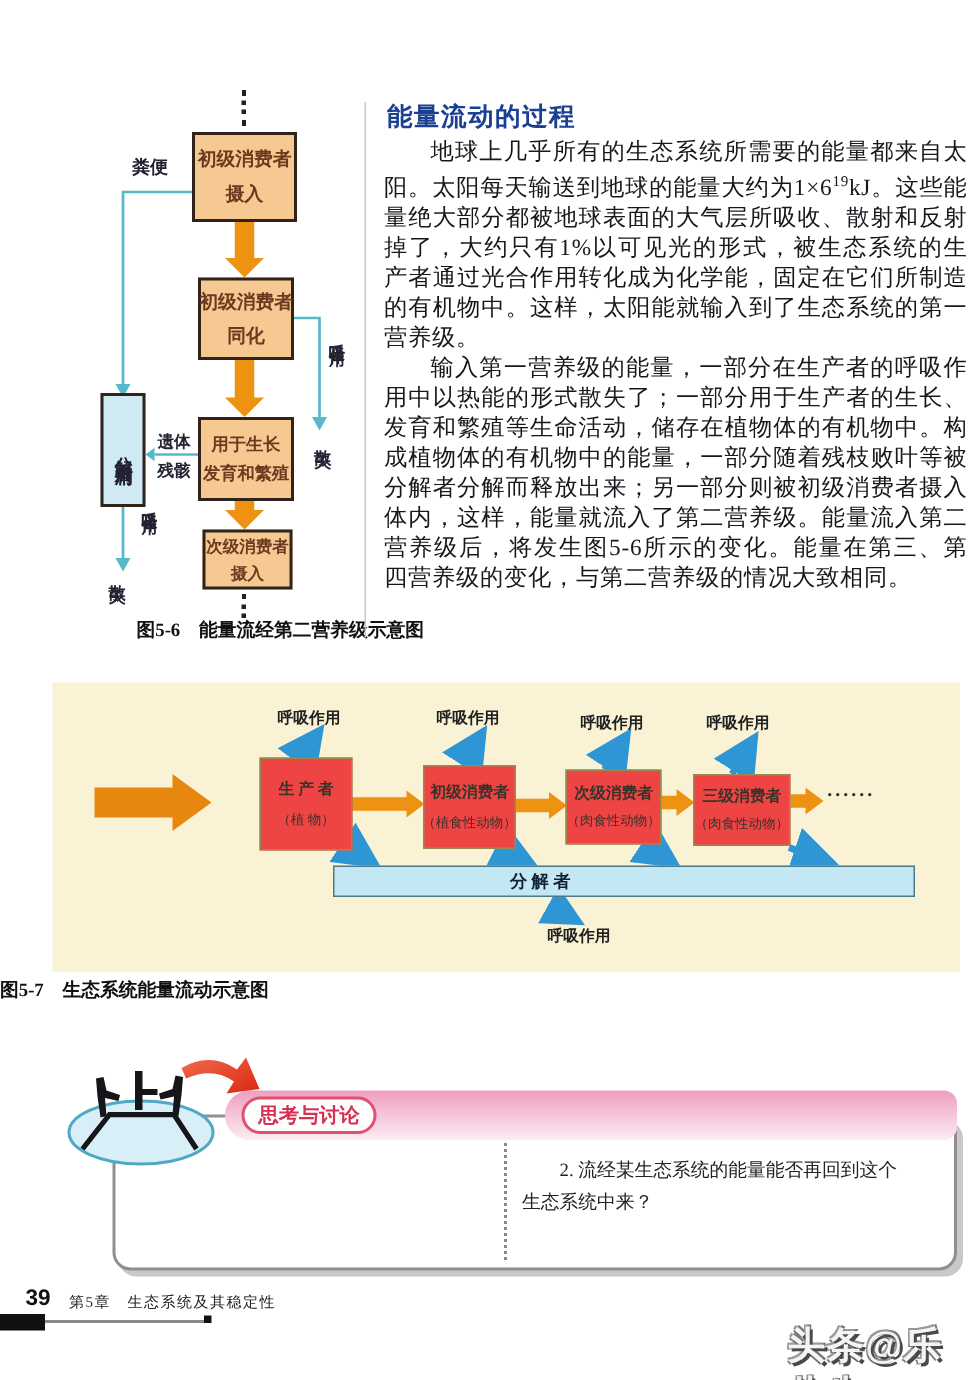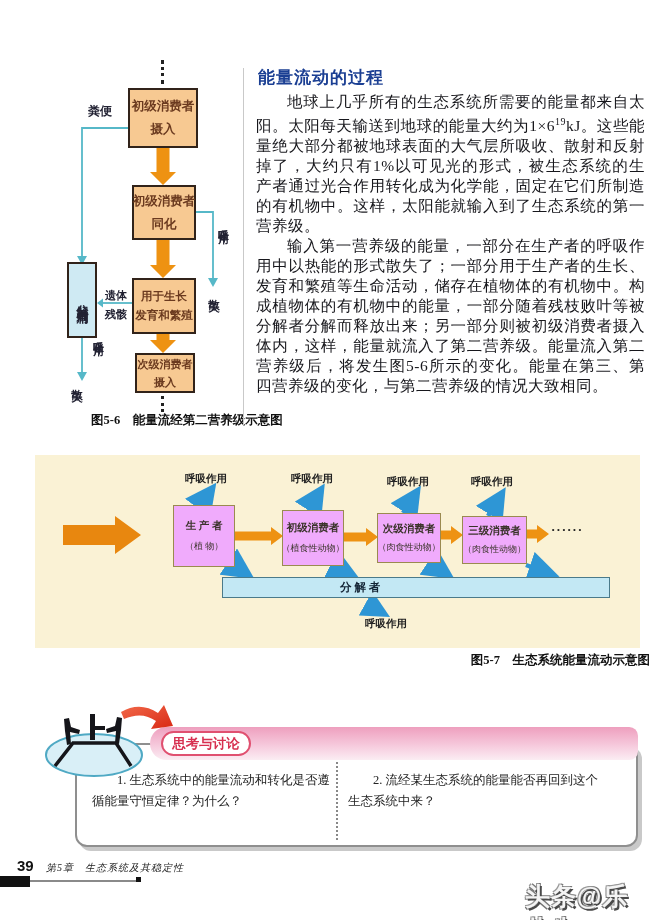--- a/index.html
+++ b/index.html
@@ -28,48 +28,48 @@
   .dbox { position:absolute; background:#CFEAF3; border:2px solid #31231a;
           display:flex; align-items:center; justify-content:center;
           font-weight:bold; color:#223; }
   .vt { writing-mode:vertical-rl; text-orientation:upright; letter-spacing:2px; }
   .flabel { position:absolute; color:#223; font-weight:bold; }
   .cap { position:absolute; font-weight:bold; font-size:12.5px; color:#111; white-space:nowrap;padding-left:36px; }
   .divider-v { left:243px; top:68px; width:1px; height:357px; background:#c9c9c9; }
 
   
   .fig57 { left:35px; top:455px; width:605px; height:193px; background:#FAF2D5; }
-  .ybox { position:absolute; background:#f0abfc; border:1px solid #9a8a50;
+  .ybox { position:absolute; background:#ef4444; border:1px solid #9a8a50;
           display:flex; flex-direction:column; align-items:center; justify-content:center;
           gap:7px; color:#3a332a; text-align:center; }
   .ybox .bn { font-size:10.5px; font-weight:bold; white-space:nowrap; }
   .ybox .bp { font-size:9px; white-space:nowrap; }
   .resp { position:absolute; font-size:10.5px; font-weight:bold; color:#222; white-space:nowrap; }
   .bar  { position:absolute; background:#C3E8F4; border:1px solid #4a7a8a; }
   .bar-label { position:absolute; font-size:11.5px; font-weight:bold; color:#123; white-space:nowrap; }
   .dots-h { position:absolute; font-size:13px; font-weight:bold; color:#222; letter-spacing:1px; }
-  .cap57 { left:0; top:652px; width:650px; text-align:right; font-weight:bold; font-size:12.5px; color:#111; }
+  .cap57 { left:0; top:652px; width:650px; text-align:left; font-weight:bold; font-size:12.5px; color:#111; }
 
   
   .disc-box { left:75px; top:743px; width:563px; height:104px; background:#fff;
               border:2px solid #8f8f8f; border-radius:12px; box-shadow:4px 4px 0 #c9c9c9; }
   .disc-banner { left:150px; top:727px; width:488px; height:33px; border-radius:17px 9px 9px 17px;
                  background:linear-gradient(to bottom,#EE9FBE 0%,#F6C9DC 55%,#FBEDF3 100%); }
   .disc-pill { left:161px; top:731px; width:90px; height:25px; background:#fff;
                border:2px solid #E05070; border-radius:14px; display:flex; align-items:center;
                justify-content:center; font-size:13.5px; font-weight:bold; color:#D73050;
                font-family:"Liberation Sans","DejaVu Sans",sans-serif; }
   .disc-q { position:absolute; font-size:12.5px; line-height:21px; text-indent:2em;
             text-align:justify; color:#222; }
   .disc-div { left:336px; top:762px; width:0; height:78px; border-left:2px dotted #888; }
 
   
   .pageno { left:17px; top:857px; font-size:15px; font-weight:bold; color:#111;
             font-family:"Liberation Sans","DejaVu Sans",sans-serif; }
-  .chapter { left:46px; top:861px; font-size:10px; color:#222; letter-spacing:1px;font-style:italic; }
+  .chapter { left:46px; top:861px; font-size:10px; color:#222; letter-spacing:1px; }
   .foot-bar { left:0; top:876px; width:30px; height:11px; background:#111; }
   .foot-line { left:30px; top:880px; width:106px; height:2px; background:#8a8a8a; }
   .foot-dot { left:136px; top:877px; width:5px; height:5px; background:#111; }
   .watermark { left:525px; top:880px; font-size:25px; font-weight:bold;
                font-family:"Liberation Sans","DejaVu Sans",sans-serif;
                color:#f4f4f4; letter-spacing:1px;
                text-shadow:2px 2px 0 #4a4a4a, -1px -1px 0 #999, 1px -1px 0 #777, -1px 1px 0 #777; }
 </style>
 </head>
 <body>
@@ -238,21 +238,20 @@
     <ellipse cx="52" cy="63" rx="48" ry="21" fill="#D9EFF7" stroke="#4FA9C4" stroke-width="2"></ellipse>
     <path d="M13,74 L31,51 L74,51 L89,74" fill="none" stroke="#15151a" stroke-width="3.5"></path>
     <g fill="#15151a">
       <path d="M22,27 l5,-1 2,9 9,3 -1,4 -9,-2 1,12 -4,1 -2,-14 z"></path>
       <path d="M48,22 h5 v12 h10 v4 h-10 v10 h-5 z"></path>
       <path d="M80,26 l-5,-1 -2,9 -9,3 1,4 9,-2 -1,12 4,1 2,-14 z"></path>
     </g>
   </svg>
 
   <div class="abs disc-div"></div>
-  <div class="abs disc-q" style="left:92px;top:770px;width:238px">1. 生态系统中的能量流动和转化是否遵循能量守恒定律？为什么？</div>
   <div class="abs disc-q" style="left:348px;top:770px;width:250px">2. 流经某生态系统的能量能否再回到这个生态系统中来？</div>
 
   <div class="abs pageno">39</div>
   <div class="abs chapter">第5章　生态系统及其稳定性</div>
   <div class="abs foot-bar"></div>
   <div class="abs foot-line"></div>
   <div class="abs foot-dot"></div>
   <div class="abs watermark">头条@乐此生</div>
 
 </div>

